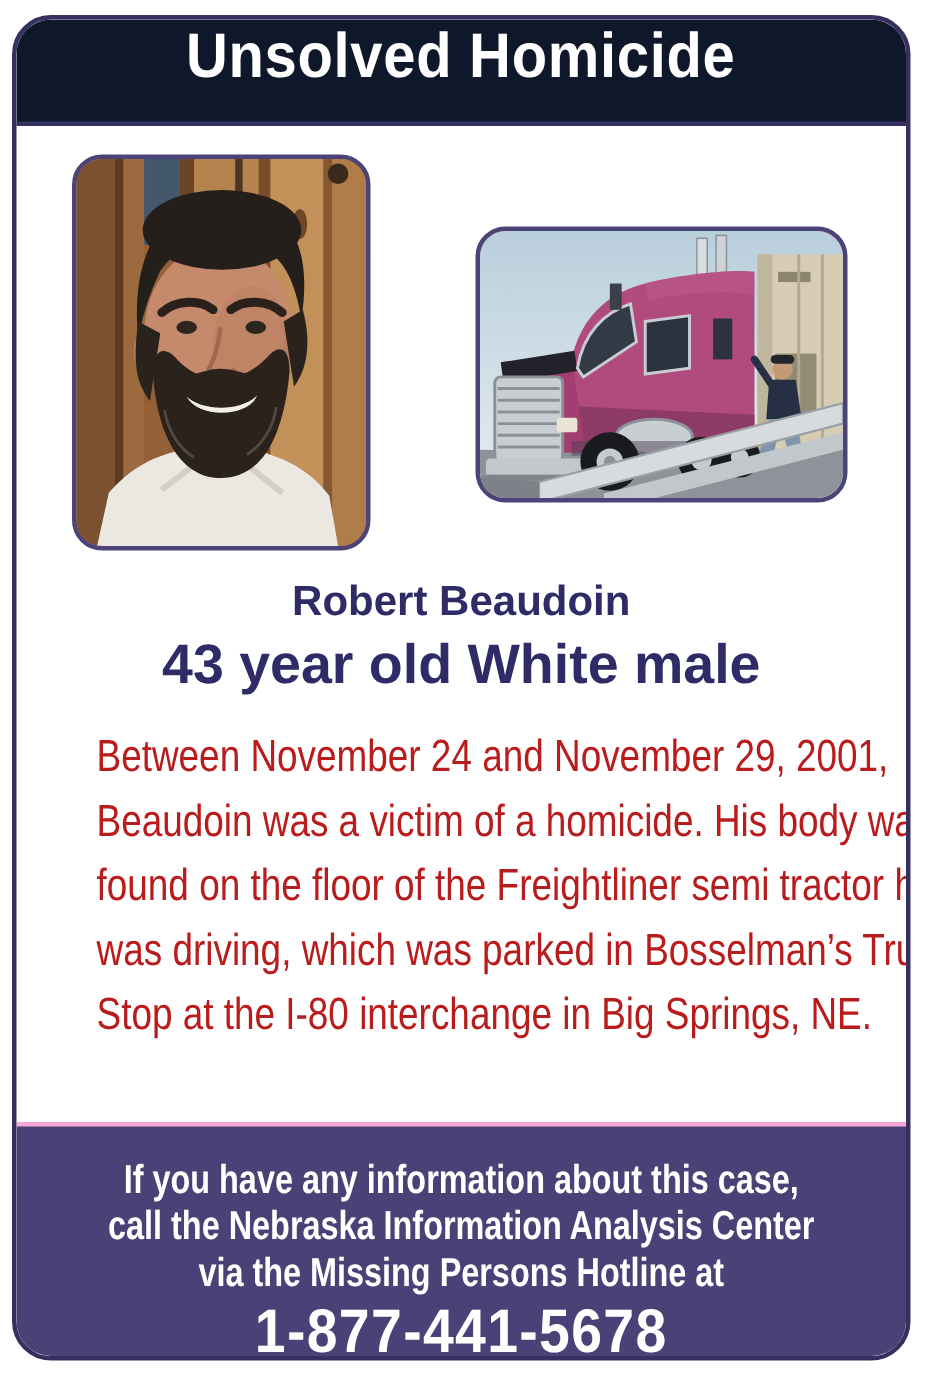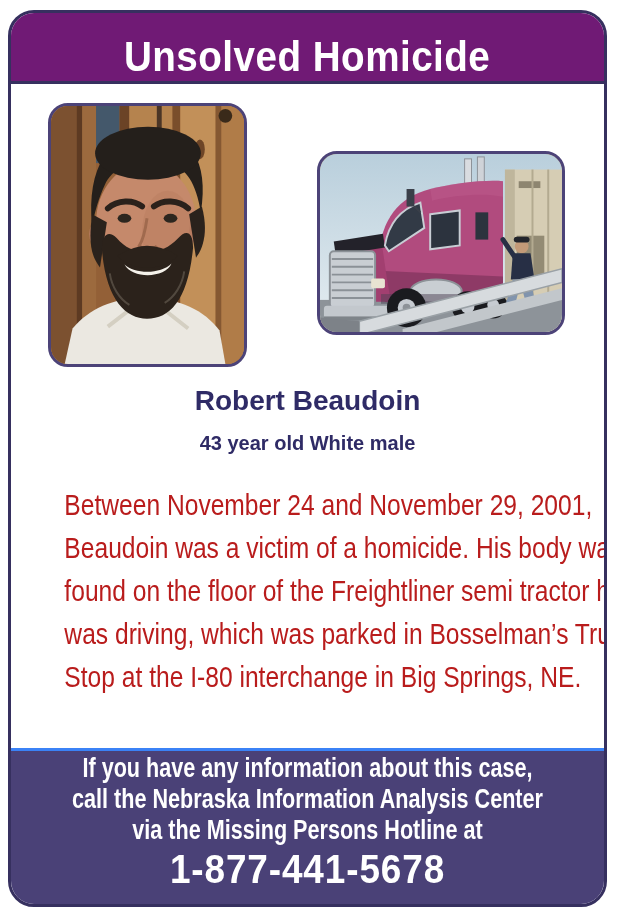--- a/index.html
+++ b/index.html
@@ -7,54 +7,54 @@
     width:620px;height:920px;position:relative;overflow:hidden;
     font-family:"Liberation Sans", sans-serif;
   }
   .card{
     position:absolute;left:8px;top:10px;width:599px;height:897px;
     box-sizing:border-box;border:3px solid #36305f;border-radius:26px;
     background:#ffffff;overflow:hidden;
   }
   .header{
     position:absolute;top:0;left:0;right:0;height:68px;
-    background:#701a75;border-bottom:3px solid #36305f;
-    display:flex;align-items:flex-end;justify-content:center;
+    background:#0f172a;border-bottom:3px solid #36305f;
+    display:flex;align-items:flex-start;justify-content:center;
   }
   .header .title{
     color:#ffffff;font-size:42px;font-weight:bold;white-space:nowrap;
     transform:scaleX(0.92);letter-spacing:0.5px;
   }
   .photo{
     position:absolute;box-sizing:border-box;border:3px solid #4c4378;
     border-radius:20px;overflow:hidden;background:#b08756;
   }
   .photo svg{display:block;width:100%;height:100%;}
   .photo-portrait{left:37px;top:90px;width:199px;height:264px;}
   .photo-truck{left:306px;top:138px;width:248px;height:184px;}
   .victim-name{
     position:absolute;top:364px;left:0;width:100%;text-align:center;
     color:#2f2b66;font-size:28px;font-weight:bold;line-height:48px;white-space:nowrap;
   }
   .victim-desc{
     position:absolute;top:413px;left:0;width:100%;text-align:center;
-    color:#2f2b66;font-size:20px;font-weight:bold;line-height:34px;white-space:nowrap;
+    color:#2f2b66;font-size:37px;font-weight:bold;line-height:34px;white-space:nowrap;
   }
   .case-text{
     position:absolute;top:470px;left:0;width:100%;text-align:center;
     color:#b91c1c;
   }
   .case-text .line{
     font-size:30px;line-height:43px;white-space:nowrap;
     transform:scaleX(0.82);transform-origin:50% 50%;font-weight:500;
   }
   .footer{
     position:absolute;left:0;right:0;top:735px;bottom:0;
-    background:#4a4177;border-top:3px solid #3b82f6;
-    box-sizing:border-box;padding-top:2px;text-align:center;color:#ffffff;
+    background:#4a4177;border-top:3px solid #f9a8d4;
+    box-sizing:border-box;padding-top:20px;text-align:center;color:#ffffff;
   }
   .footer .fline{
     font-size:27px;font-weight:bold;line-height:31px;white-space:nowrap;
     transform:scaleX(0.8);transform-origin:50% 50%;
   }
   .footer .phone{
     font-size:41px;font-weight:bold;line-height:42px;margin-top:2px;
     white-space:nowrap;transform:scaleX(0.9);transform-origin:50% 50%;
     letter-spacing:1px;
   }

